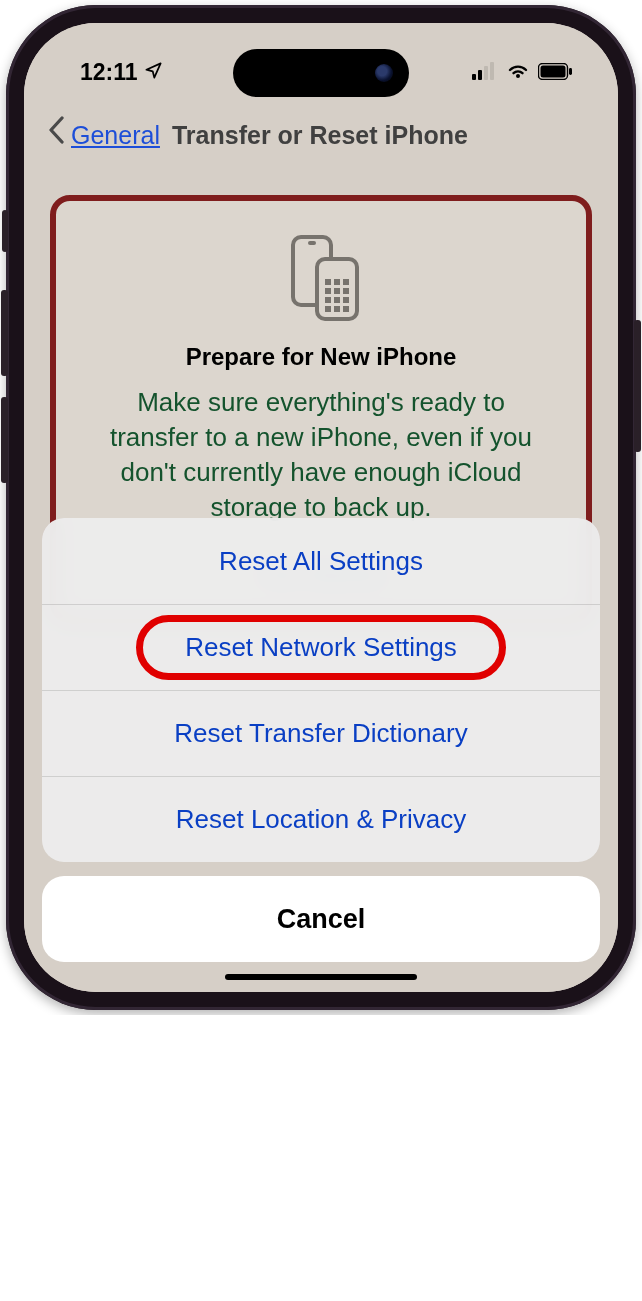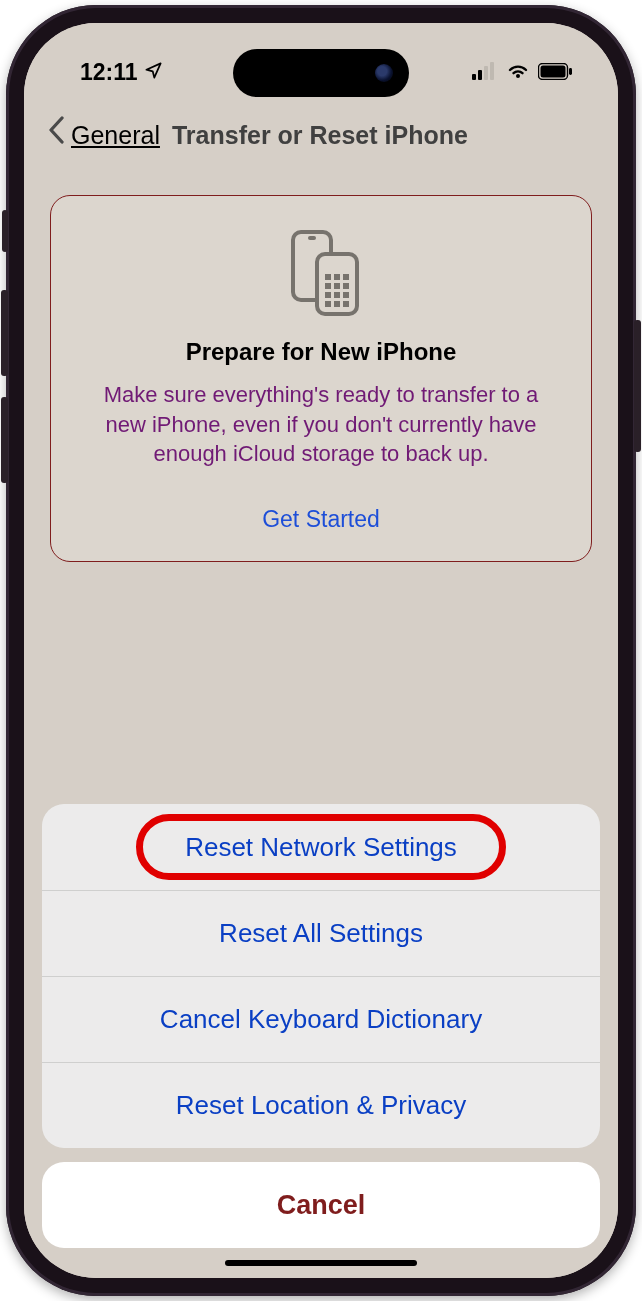--- a/index.html
+++ b/index.html
@@ -14,21 +14,21 @@
       margin: 5px auto;
       background: #1a1119;
       border-radius: 90px;
       padding: 18px;
       position: relative;
       box-shadow: inset 0 0 0 3px #322634, 0 4px 12px rgba(0,0,0,.3);
     }
     .screen {
       background: #d9d2ca;
       border-radius: 72px;
-      height: 1255px;
+      height: 969px;
       overflow: hidden;
       position: relative;
     }
     .dimmed {
       position: absolute;
       inset: 0;
       background: linear-gradient(#d6cfc7,#d6cfc7);
     }
     .notch {
       position: absolute;
@@ -69,33 +69,33 @@
       position:absolute;
       top: 94px; left:0; right:0;
       display:flex;
       align-items:center;
       padding: 0 24px;
       gap: 6px;
       font-size: 25px;
       z-index: 30;
     }
     .back-chevron { color:#3a3a3a; font-size: 32px; font-weight:300; position:relative; top:-2px;}
-    .back-text { color:#000000; text-decoration: underline; }
+    .back-text { color:#1d4ed8; text-decoration: underline; }
     .nav-title { font-weight: 700; color:#404040; margin-left: 6px;}
     .content { position:absolute; top:150px; left:0; right:0; padding: 22px 26px 0; z-index:20;}
     .prepare-card {
       background: #dcd6ce;
-      border: 1px solid #7f1d1d;
+      border: 6px solid #7f1d1d;
       border-radius: 20px;
       padding: 32px 30px 28px;
       text-align:center;
     }
     .devices-icon { margin: 0 auto 20px; width:100px; height:90px; position:relative;}
     .prepare-title { font-weight:700; font-size:24px; color:#000; margin-bottom:14px;}
-    .prepare-desc { font-size:22px; color:#701a75; line-height:1.35; margin-bottom: 37px; padding: 0 4px;}
+    .prepare-desc { font-size:26px; color:#14532d; line-height:1.35; margin-bottom: 37px; padding: 0 4px;}
     .get-started { color:#1d4ed8; font-size:23px; }
     
     .sheet-backdrop {
       position:absolute; left:0; right:0; bottom:0;
       z-index:60;
       padding: 0 18px 30px;
     }
     .sheet-group {
       background: rgba(236,236,236,.96);
       border-radius: 22px;
@@ -116,21 +116,21 @@
     .cancel-btn {
       margin-top: 14px;
       background:#fff;
       border-radius:22px;
       height: 86px;
       display:flex;
       align-items:center;
       justify-content:center;
       font-size: 27px;
       font-weight:600;
-      color:#7f1d1d;
+      color:#000000;
     }
     .highlight-ring {
       position:absolute;
       left:94px; right:94px; top:10px; bottom:10px;
       border: 7px solid #e00000;
       border-radius: 36px;
       pointer-events:none;
     }
     .home-indicator {
       position:absolute;
@@ -231,28 +231,28 @@
         </div>
         <div class="prepare-title">Prepare for New iPhone</div>
         <div class="prepare-desc">Make sure everything's ready to transfer to a new iPhone, even if you don't currently have enough iCloud storage to back up.</div>
         <div class="get-started">Get Started</div>
       </div>
     </div>
 
     <div class="sheet-backdrop">
       <div class="sheet-group">
         <div class="sheet-item">
+          <span>Reset All Settings</span>
+        </div>
+        <div class="sheet-item">
           <span>Reset Network Settings</span>
           <span class="highlight-ring"></span>
         </div>
         <div class="sheet-item">
-          <span>Reset All Settings</span>
-        </div>
-        <div class="sheet-item">
-          <span>Cancel Keyboard Dictionary</span>
+          <span>Reset Transfer Dictionary</span>
         </div>
         <div class="sheet-item">
           <span>Reset Location &amp; Privacy</span>
         </div>
       </div>
       <div class="cancel-btn">
         <span>Cancel</span>
       </div>
     </div>
 

